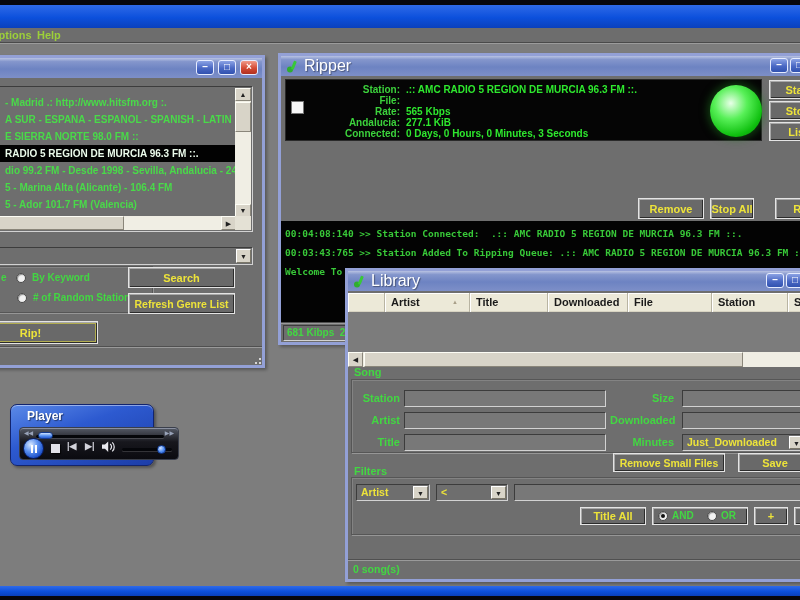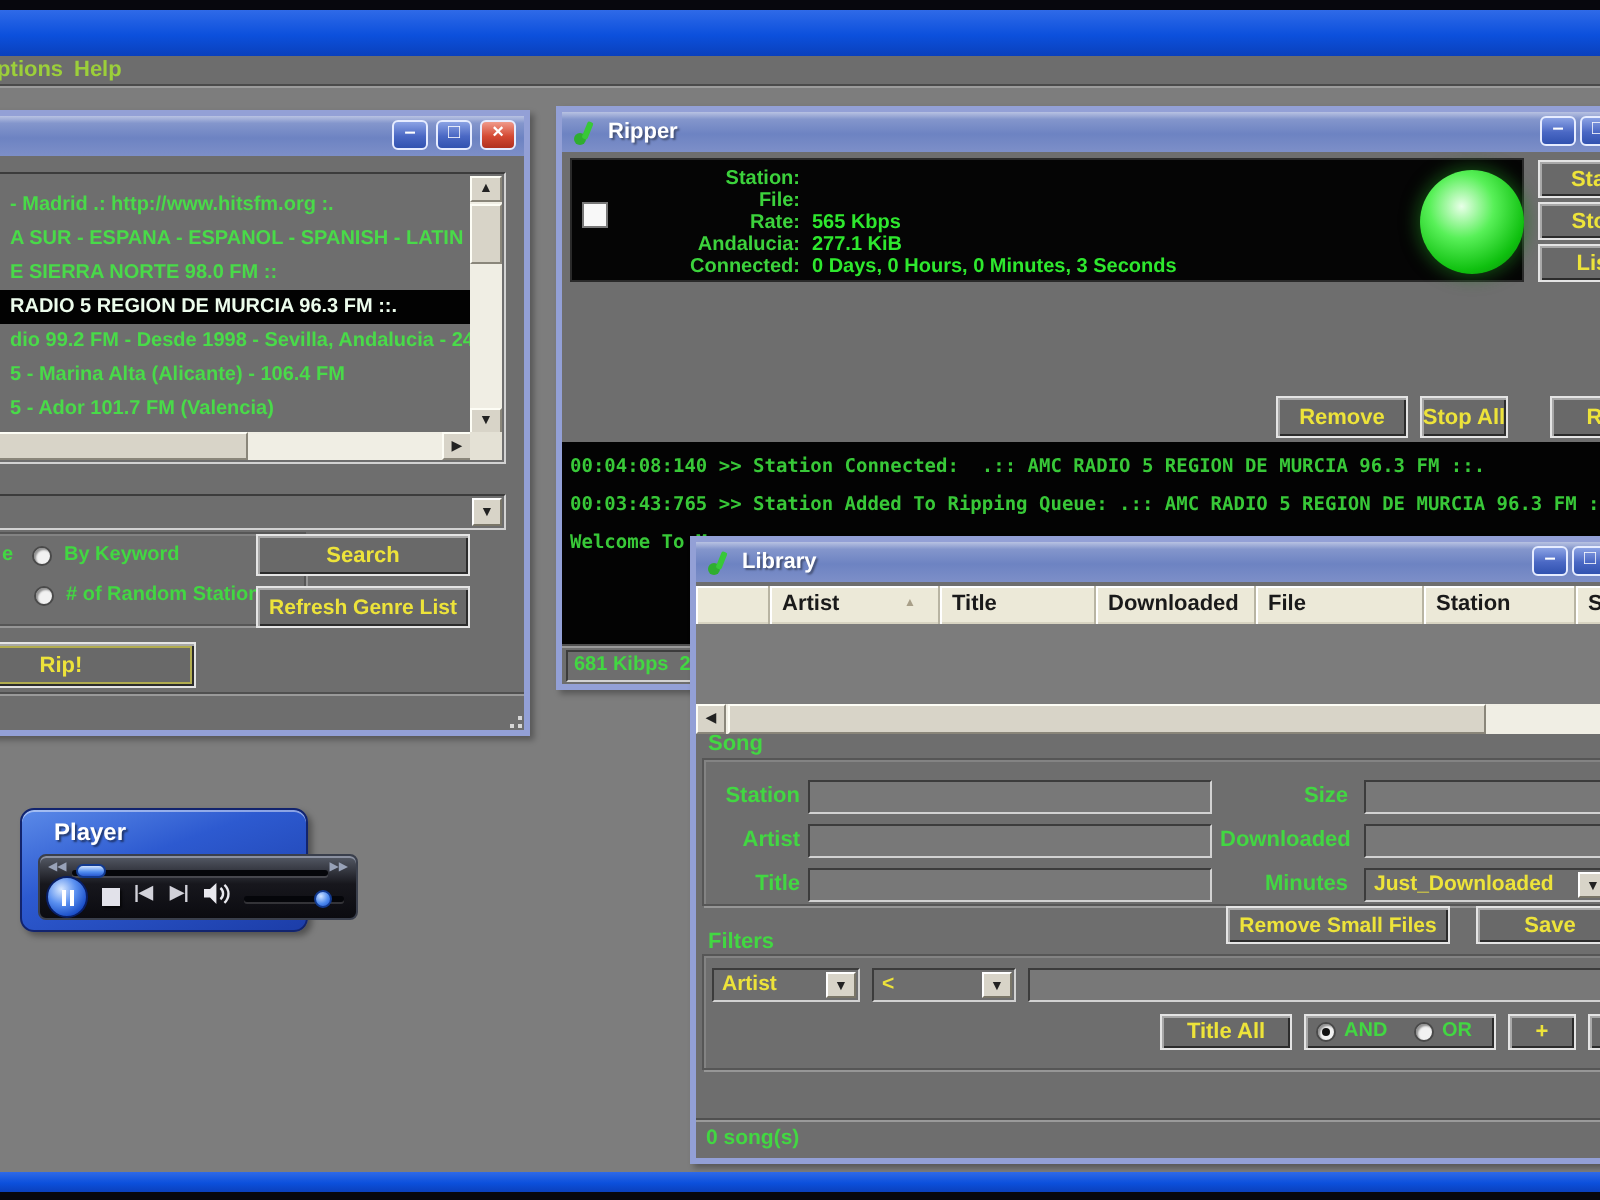--- a/index.html
+++ b/index.html
@@ -2,21 +2,21 @@
 <html><head>
 <meta charset="utf-8">
 <style>
 *{margin:0;padding:0;box-sizing:border-box}
 html,body{width:800px;height:600px;overflow:hidden}
 body{background:#7d7d7d;font-family:"Liberation Sans",sans-serif;position:relative}
 .a{position:absolute}
 .screen{position:absolute;left:0;top:0;width:800px;height:600px;overflow:hidden}
 .win{position:absolute;border:3px solid #93a0d6;background:#6e6e6e;box-shadow:2px 2px 3px rgba(0,0,0,.3)}
 .tb{position:relative;height:20px;background:linear-gradient(180deg,#b8c2e2 0%,#8496cc 18%,#6d83c2 55%,#7d8fc8 100%);display:flex;align-items:center;padding:0 5px;gap:5px;overflow:visible}
-.tb-title{color:#fff;font-weight:bold;font-size:11px;text-shadow:1px 1px 1px rgba(0,0,0,.4);white-space:nowrap}
+.tb-title{color:#fff;font-weight:normal;font-size:16px;text-shadow:1px 1px 1px rgba(0,0,0,.4);white-space:nowrap}
 .tb-btn{position:absolute;top:2px;width:18px;height:15px;border-radius:3px;border:1px solid #e6ecff;background:linear-gradient(180deg,#8ba2e4,#4a68c4 55%,#3152b0);color:#fff;font-size:10px;line-height:12px;text-align:center;font-weight:bold;cursor:default}
 .tb-btn.close{background:linear-gradient(180deg,#f09a8a,#d44a34 55%,#b03020)}
 .body{position:relative;width:100%;height:calc(100% - 20px);overflow:hidden}
 .btn{position:absolute;background:#696969;color:#ede33a;font-weight:bold;font-size:11px;text-align:center;border:1px solid #e4e4e4;box-shadow:inset 1px 1px 0 #a8a8a8,inset -1px -1px 0 #2c2c2c;display:flex;align-items:center;justify-content:center;white-space:nowrap;overflow:hidden}
 .sunken{position:absolute;background:#787878;border:1px solid;border-color:#3c3c3c #d2d2d2 #d2d2d2 #3c3c3c}
 .grp{position:absolute;border:1px solid #565656;box-shadow:1px 1px 0 rgba(255,255,255,.28),inset 1px 1px 0 rgba(255,255,255,.15)}
 .g{color:#42d742;font-weight:bold;font-size:11px;white-space:nowrap}
 .y{color:#ede33a;font-weight:bold;font-size:11px;white-space:nowrap}
 .row{position:absolute;left:1px;width:272px;height:17px;color:#49da49;font-weight:bold;font-size:10px;line-height:17px;white-space:nowrap;overflow:hidden;padding-left:40px}
 .row.sel{background:#020202;color:#ecfcec}
@@ -113,20 +113,21 @@
     </div>
     <div class="body">
 
       <div class="a" style="left:4px;top:3px;width:477px;height:62px;background:#050505;border:1px solid #2a2a2a">
         <span class="a" style="left:5px;top:21px;width:13px;height:13px;background:#f8f8f8;border:1px solid #777"></span>
         <span class="rl" style="top:4px">Station:</span>
         <span class="rl" style="top:15px">File:</span>
         <span class="rl" style="top:26px">Rate:</span>
         <span class="rl" style="top:37px">Andalucia:</span>
         <span class="rl" style="top:48px">Connected:</span>
+        <span class="rv" style="top:4px">.:: AMC RADIO 5 REGION DE MURCIA 96.3 FM ::.</span>
         <span class="rv" style="top:15px"></span>
         <span class="rv" style="top:26px">565 Kbps</span>
         <span class="rv" style="top:37px">277.1 KiB</span>
         <span class="rv" style="top:48px">0 Days, 0 Hours, 0 Minutes, 3 Seconds</span>
         <span class="a" style="left:424px;top:5px;width:52px;height:52px;border-radius:50%;background:radial-gradient(circle at 40% 35%,#e8ffe8 0%,#58f058 35%,#0fc00f 70%,#067806 100%);box-shadow:0 0 8px 2px rgba(30,120,30,.55)"></span>
       </div>
 
       <div class="btn" style="left:488px;top:4px;width:58px;height:19px">Start</div>
       <div class="btn" style="left:488px;top:25px;width:58px;height:19px">Stop</div>
       <div class="btn" style="left:488px;top:46px;width:58px;height:19px">List</div>

